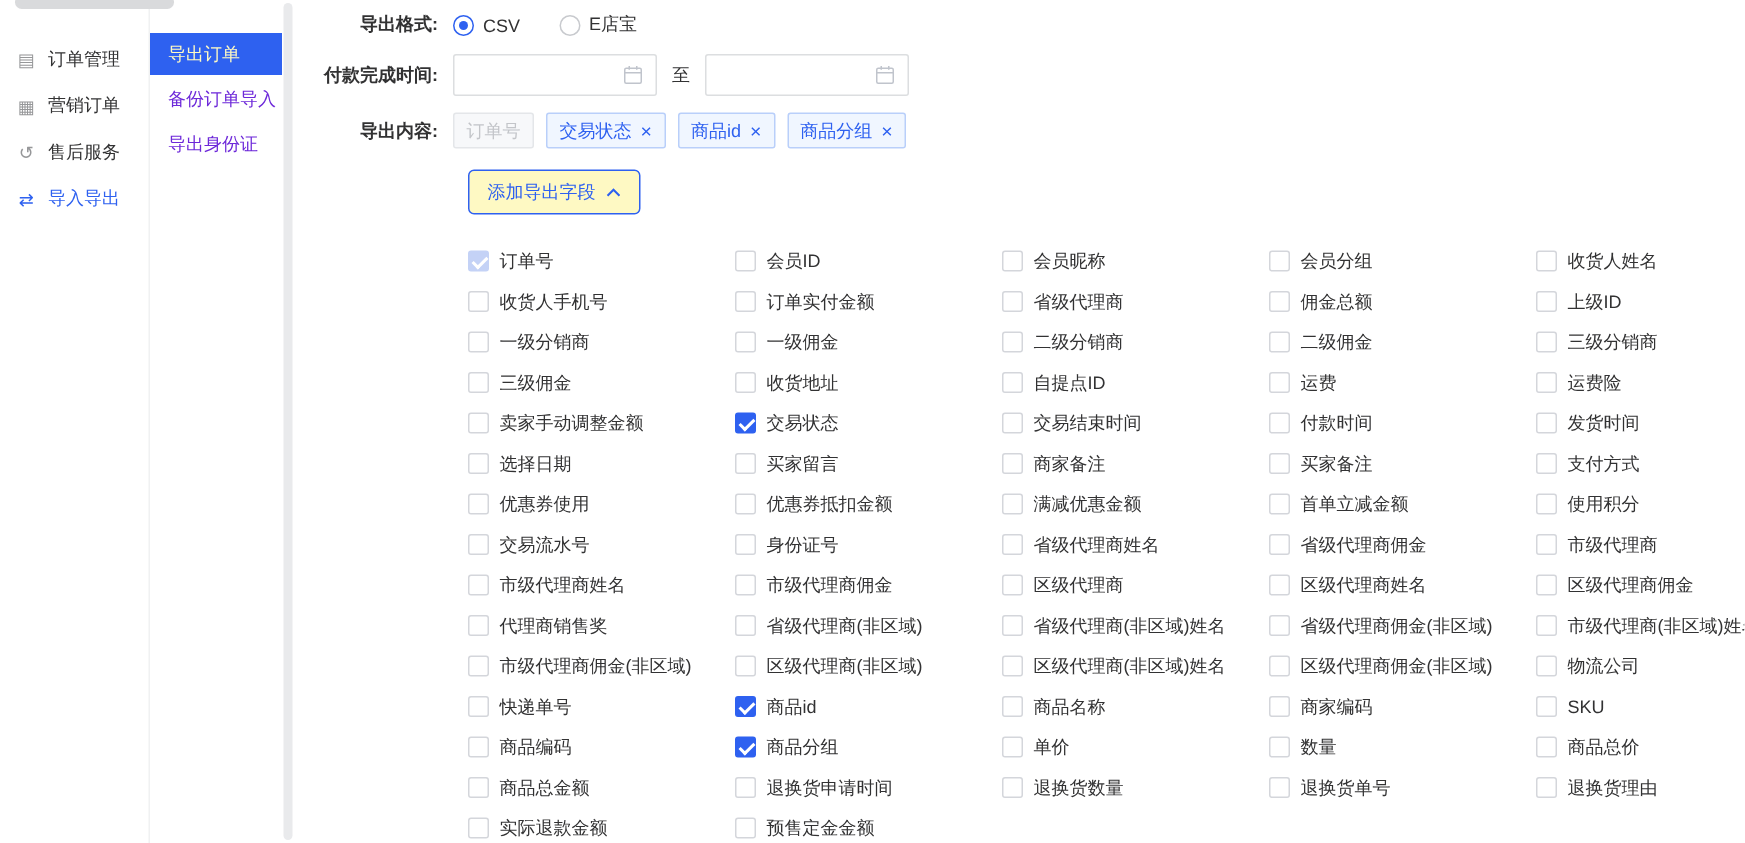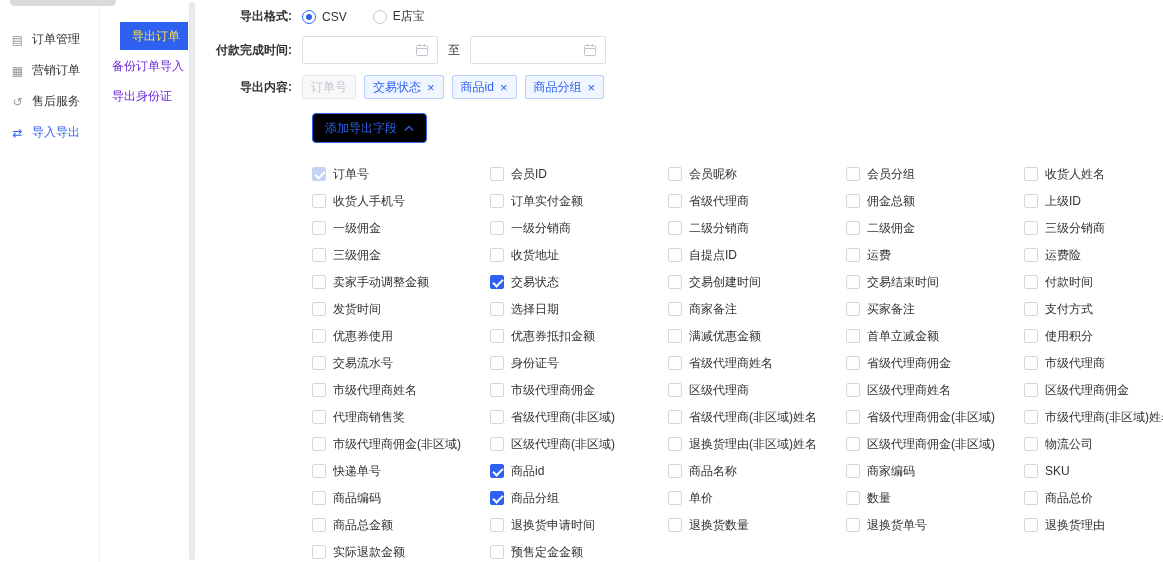--- a/index.html
+++ b/index.html
@@ -14,21 +14,21 @@
   .sidebar { width:100px; height:100%; border-right:1px solid #f0f1f2; padding-top:24px; flex:0 0 auto; }
   .nav-item { display:flex; align-items:center; gap:7px; height:31px; padding-left:10px;
     color:#323233; cursor:pointer; }
   .nav-icon { width:15px; text-align:center; color:#969799; font-size:12px; }
   .nav-item.active { color:#2e61f0; }
   .nav-item.active .nav-icon { color:#2e61f0; }
 
   
   .submenu { width:88px; height:100%; padding-top:22px; flex:0 0 auto; }
   .sub-item { height:28px; line-height:28px; padding-left:12px; color:#6d28d9; cursor:pointer; margin-bottom:2px; }
-  .sub-item.active { background:#2e61f0; color:#fde047;margin-left:20px; }
+  .sub-item.active { background:#2e61f0; color:#fef9c3; }
 
   
   .scroll-strip { width:8px; height:100%; flex:0 0 auto; background:#fff; padding:2px 1px; }
   .scroll-thumb { width:6px; height:100%; background:#e9eaec; border-radius:3px; }
 
   
   .main { flex:1 1 auto; padding:8px 0 0 9px; overflow:hidden; }
   .form-row { display:flex; align-items:center; margin-bottom:11px; }
   .row-label { width:97px; flex:0 0 auto; text-align:right; font-weight:bold; padding-right:10px; }
   .row-content { display:flex; align-items:center; }
@@ -48,21 +48,21 @@
 
   
   .tag { display:inline-flex; align-items:center; height:24px; padding:0 8px; margin-right:8px;
     background:#f0f6ff; border:1px solid #b9cffa; border-radius:2px; color:#2e61f0; }
   .tag.disabled { background:#f7f8fa; border-color:#e4e6e9; color:#c3c5c9; }
   .tag-x { margin-left:6px; cursor:pointer; font-size:13px; line-height:1; }
 
   
   .add-row { margin:14px 0 0 107px; }
   .add-btn { display:inline-flex; align-items:center; gap:7px; height:30px; padding:0 12px;
-    background:#000000; border:1px solid #2e61f0; border-radius:4px; color:#2e61f0; font-size:12px;
+    background:#fef9c3; border:1px solid #2e61f0; border-radius:4px; color:#2e61f0; font-size:12px;
     font-family:inherit; cursor:pointer; }
   .chev { display:flex; }
 
   
   .fields-grid { margin:22px 0 0 107px; display:grid; grid-template-columns:repeat(5,178px);
     grid-auto-rows:18px; row-gap:9px; }
   .field { display:flex; align-items:center; gap:7px; cursor:pointer; white-space:nowrap; overflow:hidden; }
   .cb { width:14px; height:14px; border:1px solid #d4d6db; border-radius:2px; background:#fff;
     position:relative; flex:0 0 auto; }
   .cb.checked { background:#2e61f0; border-color:#2e61f0; }
@@ -253,26 +253,26 @@
           <span class="field-label">佣金总额</span>
         </label>
 
         <label class="field">
           <span class="cb"></span>
           <span class="field-label">上级ID</span>
         </label>
 
         <label class="field">
           <span class="cb"></span>
+          <span class="field-label">一级分销商</span>
+        </label>
+
+        <label class="field">
+          <span class="cb"></span>
           <span class="field-label">一级佣金</span>
-        </label>
-
-        <label class="field">
-          <span class="cb"></span>
-          <span class="field-label">一级分销商</span>
         </label>
 
         <label class="field">
           <span class="cb"></span>
           <span class="field-label">二级分销商</span>
         </label>
 
         <label class="field">
           <span class="cb"></span>
           <span class="field-label">二级佣金</span>
@@ -311,24 +311,20 @@
         <label class="field">
           <span class="cb"></span>
           <span class="field-label">卖家手动调整金额</span>
         </label>
 
         <label class="field">
           <span class="cb checked"></span>
           <span class="field-label">交易状态</span>
         </label>
 
-        <label class="field">
-          <span class="cb"></span>
-          <span class="field-label">交易创建时间</span>
-        </label>
 
         <label class="field">
           <span class="cb"></span>
           <span class="field-label">交易结束时间</span>
         </label>
 
         <label class="field">
           <span class="cb"></span>
           <span class="field-label">付款时间</span>
         </label>
@@ -336,20 +332,24 @@
         <label class="field">
           <span class="cb"></span>
           <span class="field-label">发货时间</span>
         </label>
 
         <label class="field">
           <span class="cb"></span>
           <span class="field-label">选择日期</span>
         </label>
 
+        <label class="field">
+          <span class="cb"></span>
+          <span class="field-label">买家留言</span>
+        </label>
 
         <label class="field">
           <span class="cb"></span>
           <span class="field-label">商家备注</span>
         </label>
 
         <label class="field">
           <span class="cb"></span>
           <span class="field-label">买家备注</span>
         </label>
@@ -466,21 +466,21 @@
           <span class="field-label">市级代理商佣金(非区域)</span>
         </label>
 
         <label class="field">
           <span class="cb"></span>
           <span class="field-label">区级代理商(非区域)</span>
         </label>
 
         <label class="field">
           <span class="cb"></span>
-          <span class="field-label">退换货理由(非区域)姓名</span>
+          <span class="field-label">区级代理商(非区域)姓名</span>
         </label>
 
         <label class="field">
           <span class="cb"></span>
           <span class="field-label">区级代理商佣金(非区域)</span>
         </label>
 
         <label class="field">
           <span class="cb"></span>
           <span class="field-label">物流公司</span>

